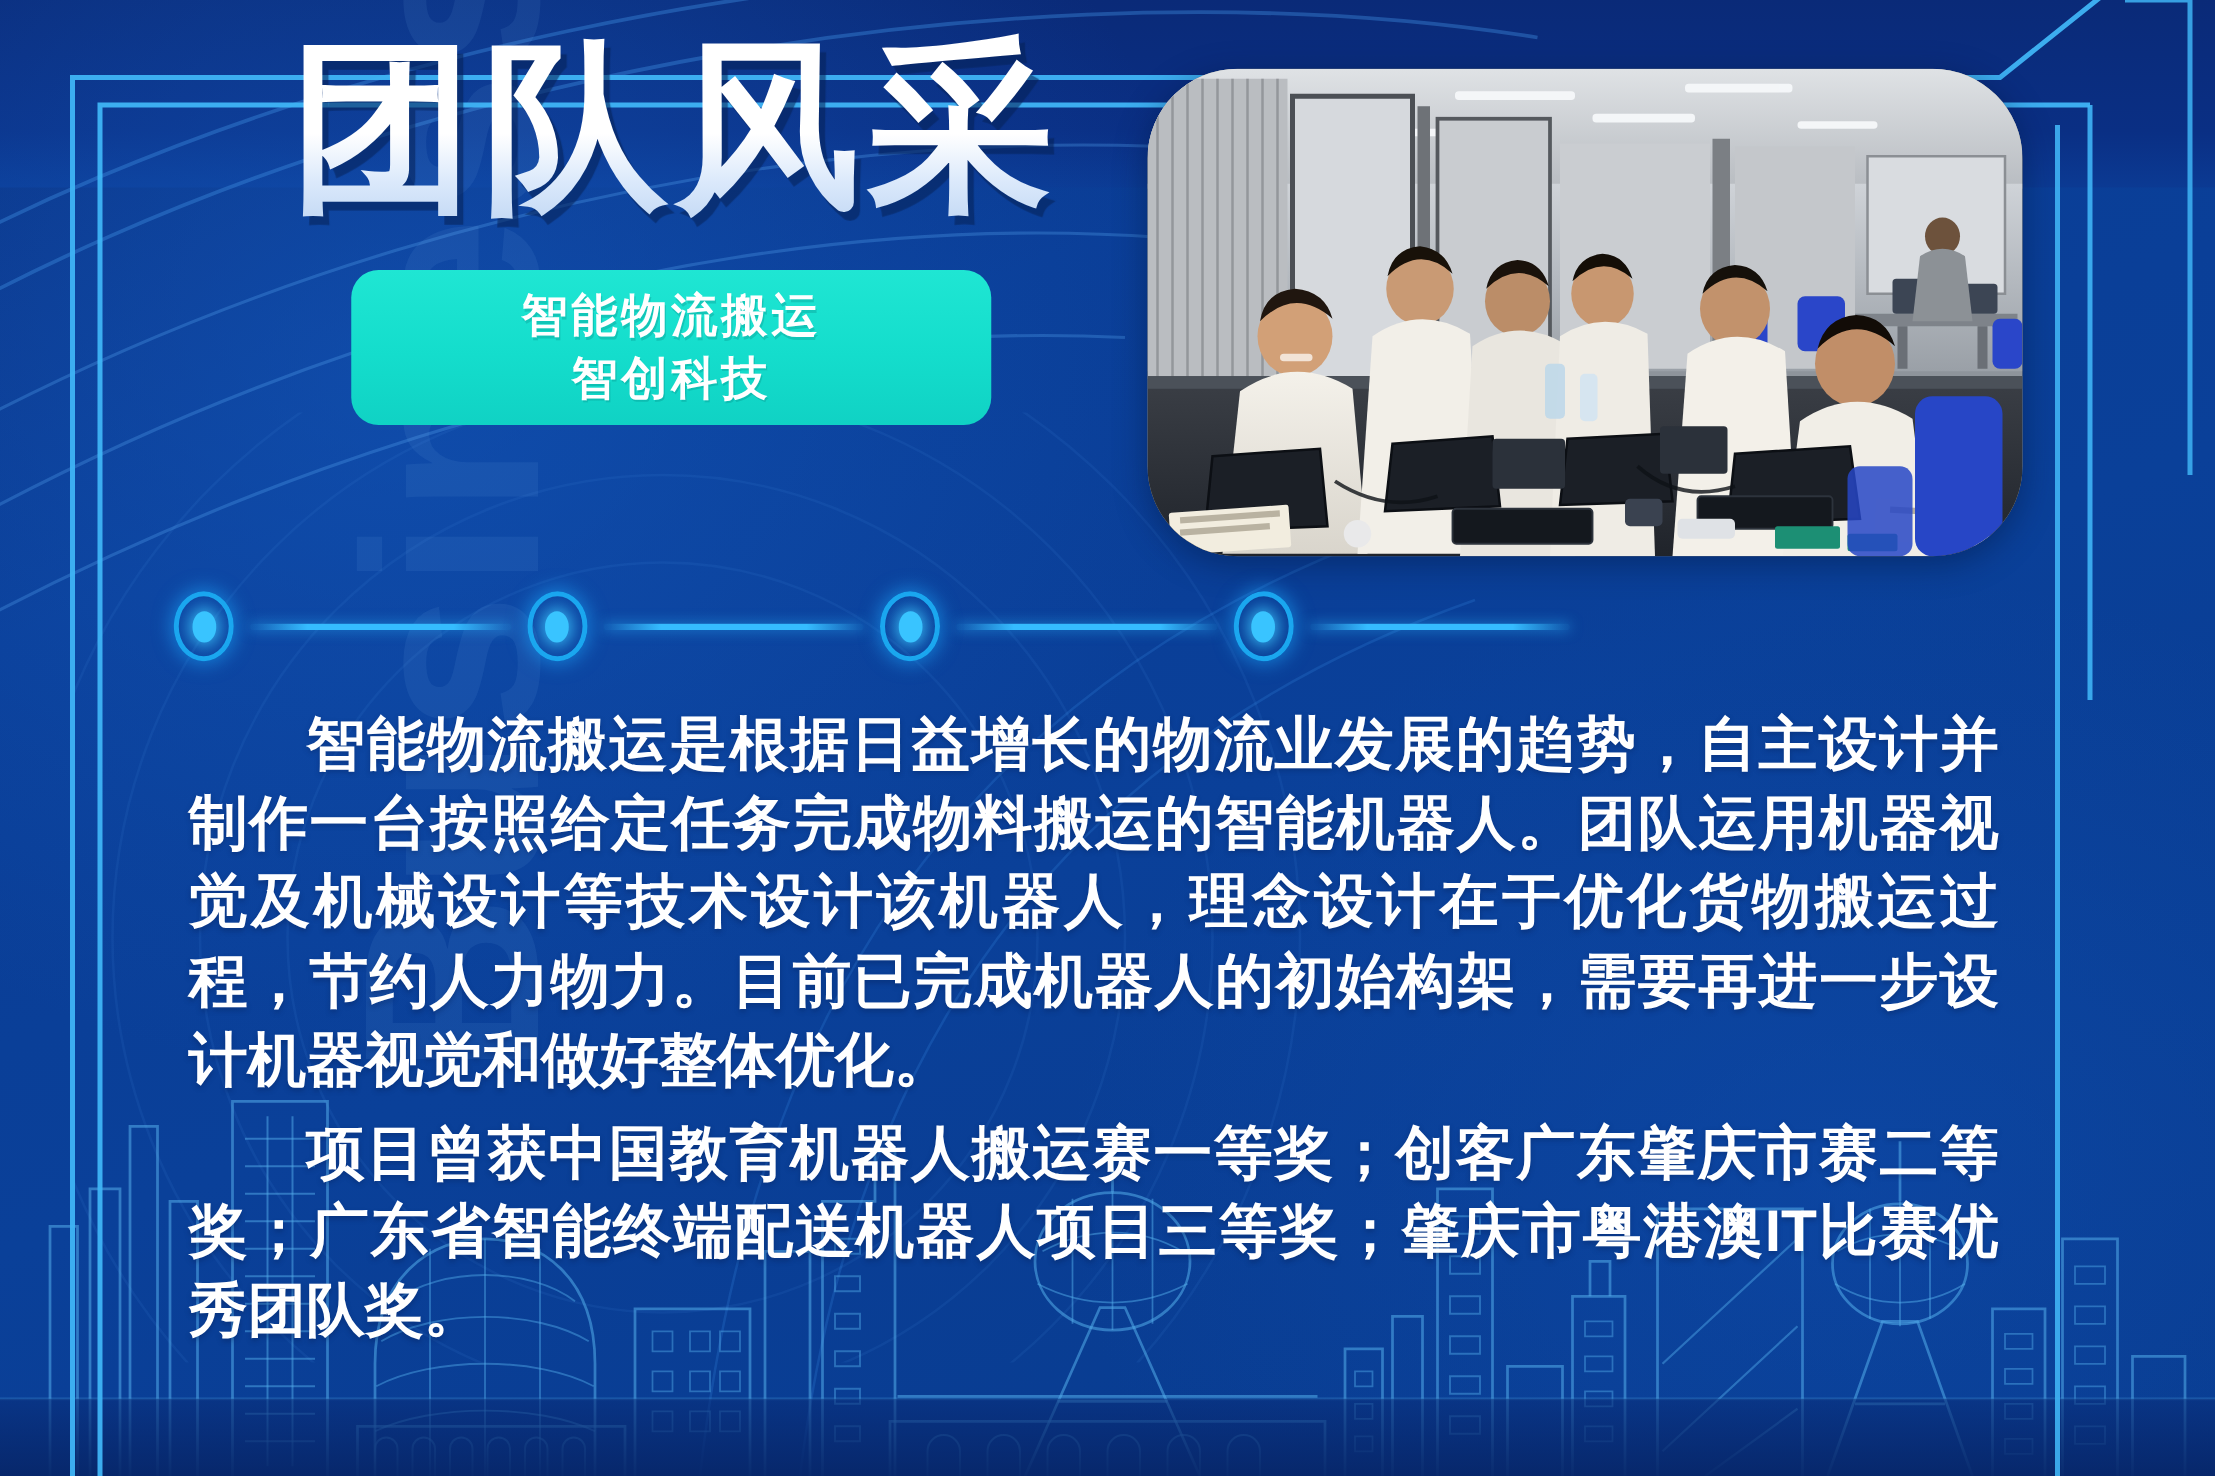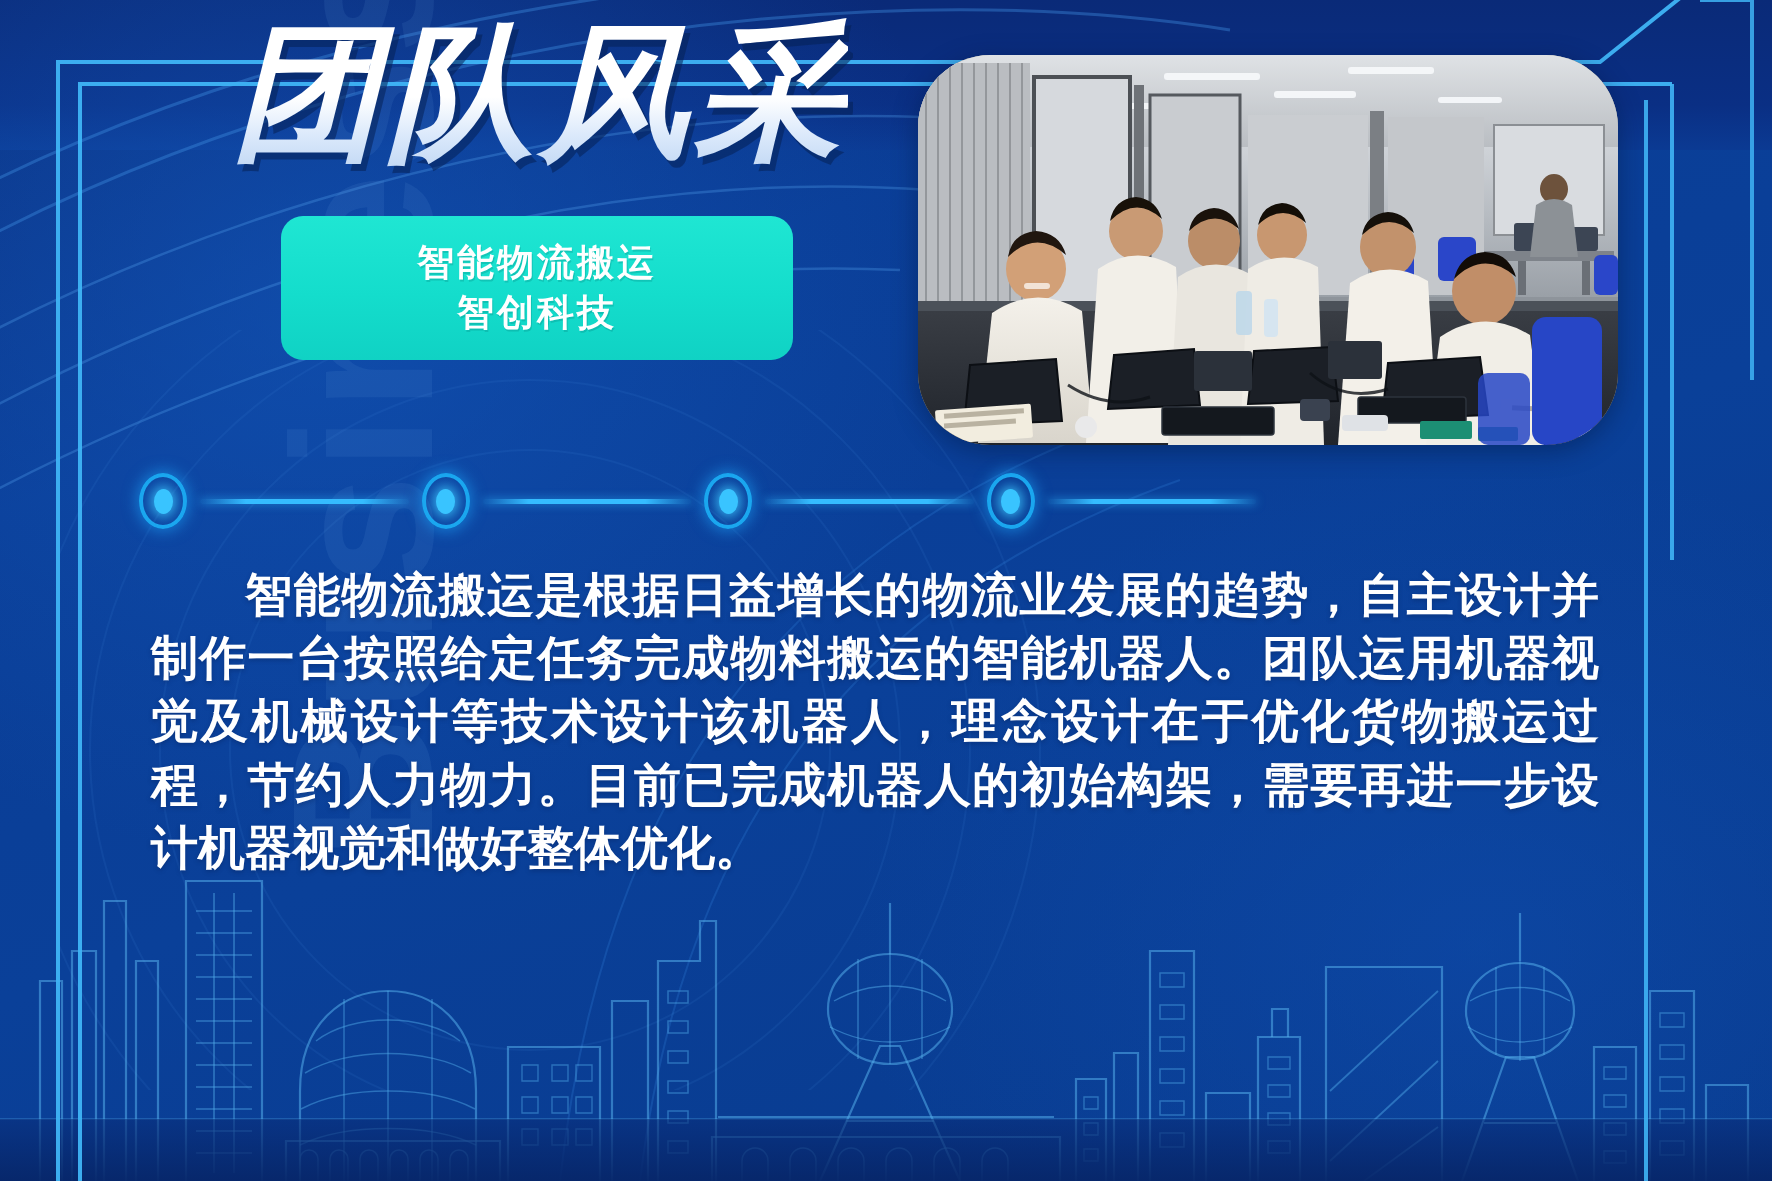--- a/index.html
+++ b/index.html
@@ -82,41 +82,40 @@
   }
 
   
   .frame { position:absolute; inset:0; pointer-events:none; }
   .frame svg { width:100%; height:100%; }
 
   
   .headline {
     position: absolute;
     left: 232px;
-    top: 6px;
+    top: 16px;
     font-size: 148px;
     font-weight: 900;
     line-height: 1.18;
     letter-spacing: 6px;
     background: linear-gradient(180deg, #ffffff 0%, #ffffff 52%, #dbe9fb 74%, #b9d2f2 100%);
     -webkit-background-clip: text;
     background-clip: text;
     color: transparent;
     -webkit-text-fill-color: transparent;
     filter: drop-shadow(5px 7px 0 rgba(6,32,86,0.55));
     white-space: nowrap;
-    font-style: italic;
   }
 
   .badge {
     position: absolute;
     left: 281px;
     top: 216px;
     width: 512px;
-    height: 144px;
+    height: 124px;
     border-radius: 22px;
     background: linear-gradient(180deg, #1fe6d3 0%, #14ddcc 55%, #10d2c4 100%);
     display: flex;
     flex-direction: column;
     align-items: center;
     justify-content: center;
     gap: 4px;
   }
   .badge .line {
     color: #ffffff;
@@ -527,15 +526,16 @@
     <span class="dot"></span>
     <span class="dline"></span>
     <span class="dot"></span>
     <span class="dline"></span>
     <span class="dot"></span>
     <span class="dline"></span>
   </div>
 
   <div class="copy">
     <p>智能物流搬运是根据日益增长的物流业发展的趋势，自主设计并制作一台按照给定任务完成物料搬运的智能机器人。团队运用机器视觉及机械设计等技术设计该机器人，理念设计在于优化货物搬运过程，节约人力物力。目前已完成机器人的初始构架，需要再进一步设计机器视觉和做好整体优化。</p>
+    <p>项目曾获中国教育机器人搬运赛一等奖；创客广东肇庆市赛二等奖；广东省智能终端配送机器人项目三等奖；肇庆市粤港澳IT比赛优秀团队奖。</p>
   </div>
 
 </div>
 
 </body></html>

